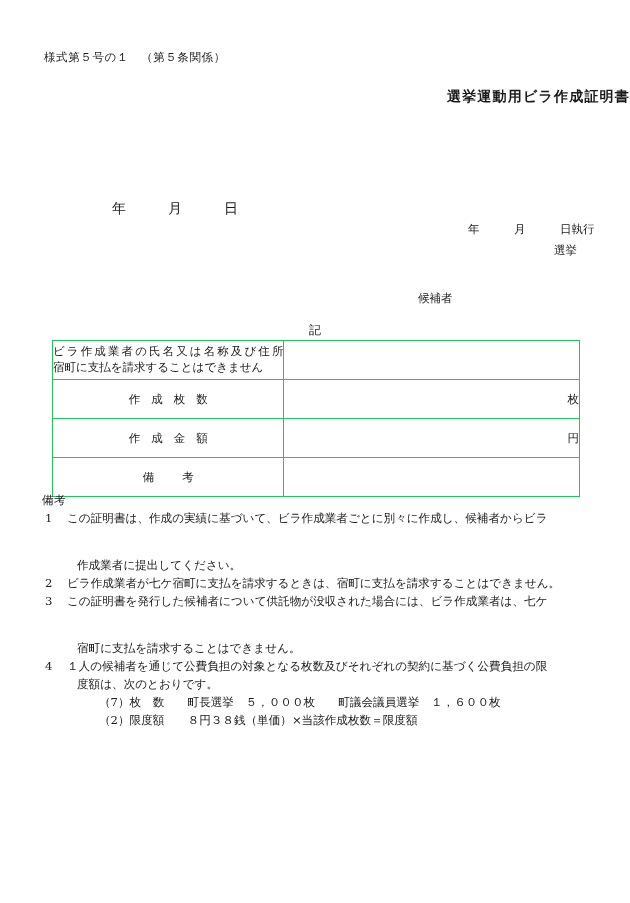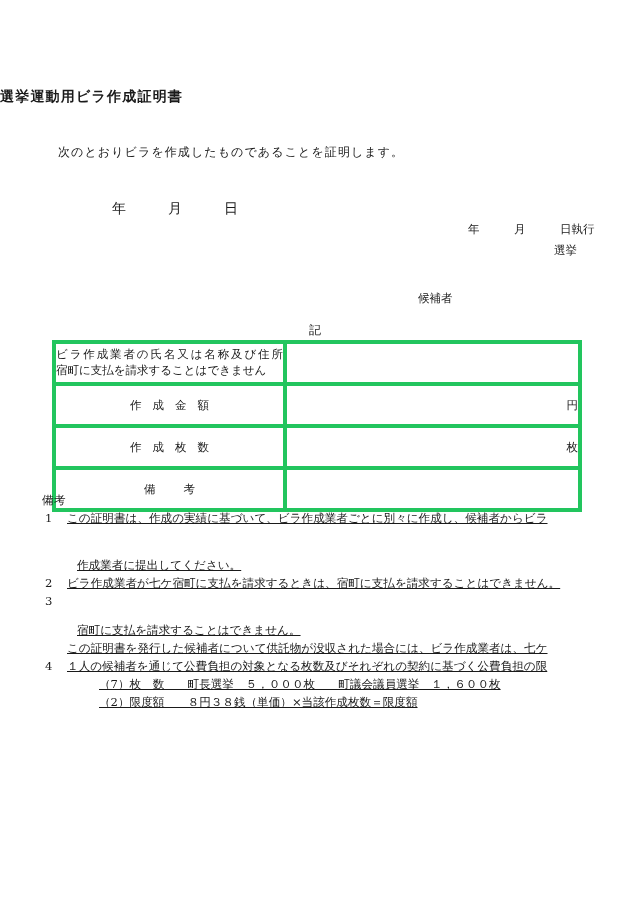--- a/index.html
+++ b/index.html
@@ -32,21 +32,21 @@
     letter-spacing: 0.6px;
     white-space: nowrap;
   }
 
   
   .doc-title {
     position: absolute;
     left: 0;
     top: 88px;
     width: 630px;
-    text-align: left;
+    text-align: right;
     font-size: 14px;
     font-weight: bold;
     letter-spacing: 1.2px;
   }
 
   
   .intro {
     position: absolute;
     left: 58px;
     top: 144px;
@@ -100,21 +100,21 @@
   .cert-table {
     position: absolute;
     left: 52px;
     top: 340px;
     width: 528px;
     border-collapse: collapse;
     table-layout: fixed;
     border: 1.4px solid #1a1a1a;
   }
   .cert-table td {
-    border: 4px solid #22c55e;
+    border: 1px solid #22c55e;
     padding: 0;
     vertical-align: middle;
   }
   .cert-table .col-label { width: 231px; }
   .cert-table .col-value { width: 295px; }
 
   .hdr-cell {
     padding: 4px 5px 5px 5px;
     font-size: 11.5px;
     line-height: 1.38;
@@ -173,41 +173,40 @@
     flex: 0 0 22px;
     text-align: left;
     padding-left: 3px;
   }
   .note-body {
     flex: 1 1 auto;
   }
   .note-body .ln {
     display: block;
     white-space: nowrap;
-    text-decoration: underline;
   }
   .note-body .ln-indent {
     padding-left: 10px;
     margin-top: 29px;
   }
   .sub-item .ln {
     padding-left: 32px;
     display: block;
     white-space: nowrap;
   }
 </style>
 </head>
 <body>
 
 <div class="page">
 
+  <div class="form-no">様式第５号の１　（第５条関係）</div>
 
   <div class="doc-title">選挙運動用ビラ作成証明書</div>
 
-  <div class="intro">次のとおりビラを作成したものであることを証明します。</div>
 
   <div class="date-left">年　　　月　　　日</div>
   <div class="date-right">年　　　月　　　日執行</div>
   <div class="election-word">選挙</div>
   <div class="candidate-word">候補者</div>
 
   <div class="ki-mark">記</div>
 
   <table class="cert-table">
     <colgroup>
@@ -217,32 +216,32 @@
     <tbody>
       <tr>
         <td class="hdr-cell">
           <span class="hdr-line">ビラ作成業者の氏名又は名称及び住所</span>
           <span class="hdr-line hdr-line-2">宿町に支払を請求することはできません</span>
         </td>
         <td class="value-cell empty"></td>
       </tr>
       <tr>
         <td class="label-cell">
+          <span class="spaced-label">作成枚数</span>
+        </td>
+        <td class="value-cell">
+          <span></span><span>枚</span>
+        </td>
+      </tr>
+      <tr>
+        <td class="label-cell">
           <span class="spaced-label">作成金額</span>
         </td>
         <td class="value-cell">
           <span></span><span>円</span>
-        </td>
-      </tr>
-      <tr>
-        <td class="label-cell">
-          <span class="spaced-label">作成枚数</span>
-        </td>
-        <td class="value-cell">
-          <span></span><span>枚</span>
         </td>
       </tr>
       <tr>
         <td class="label-cell">
           <span class="spaced-label-wide">備考</span>
         </td>
         <td class="value-cell"></td>
       </tr>
     </tbody>
   </table>
@@ -261,28 +260,29 @@
     <div class="note-item">
       <div class="note-num">2</div>
       <div class="note-body">
         <span class="ln">ビラ作成業者が七ケ宿町に支払を請求するときは、宿町に支払を請求することはできません。</span>
       </div>
     </div>
 
     <div class="note-item">
       <div class="note-num">3</div>
       <div class="note-body">
+        <span class="ln">この証明書を発行した候補者について供託物が没収された場合には、ビラ作成業者は、七ケ</span>
         <span class="ln ln-indent">宿町に支払を請求することはできません。</span>
-        <span class="ln">この証明書を発行した候補者について供託物が没収された場合には、ビラ作成業者は、七ケ</span>
       </div>
     </div>
 
     <div class="note-item">
       <div class="note-num">4</div>
       <div class="note-body sub-item">
         <span class="ln" style="padding-left:0">１人の候補者を通じて公費負担の対象となる枚数及びそれぞれの契約に基づく公費負担の限</span>
+        <span class="ln" style="padding-left:10px">度額は、次のとおりです。</span>
         <span class="ln">（7）枚　数　　町長選挙　５，０００枚　　町議会議員選挙　１，６００枚</span>
         <span class="ln">（2）限度額　　８円３８銭（単価）×当該作成枚数＝限度額</span>
       </div>
     </div>
   </div>
 
 </div>
 
 </body></html>

